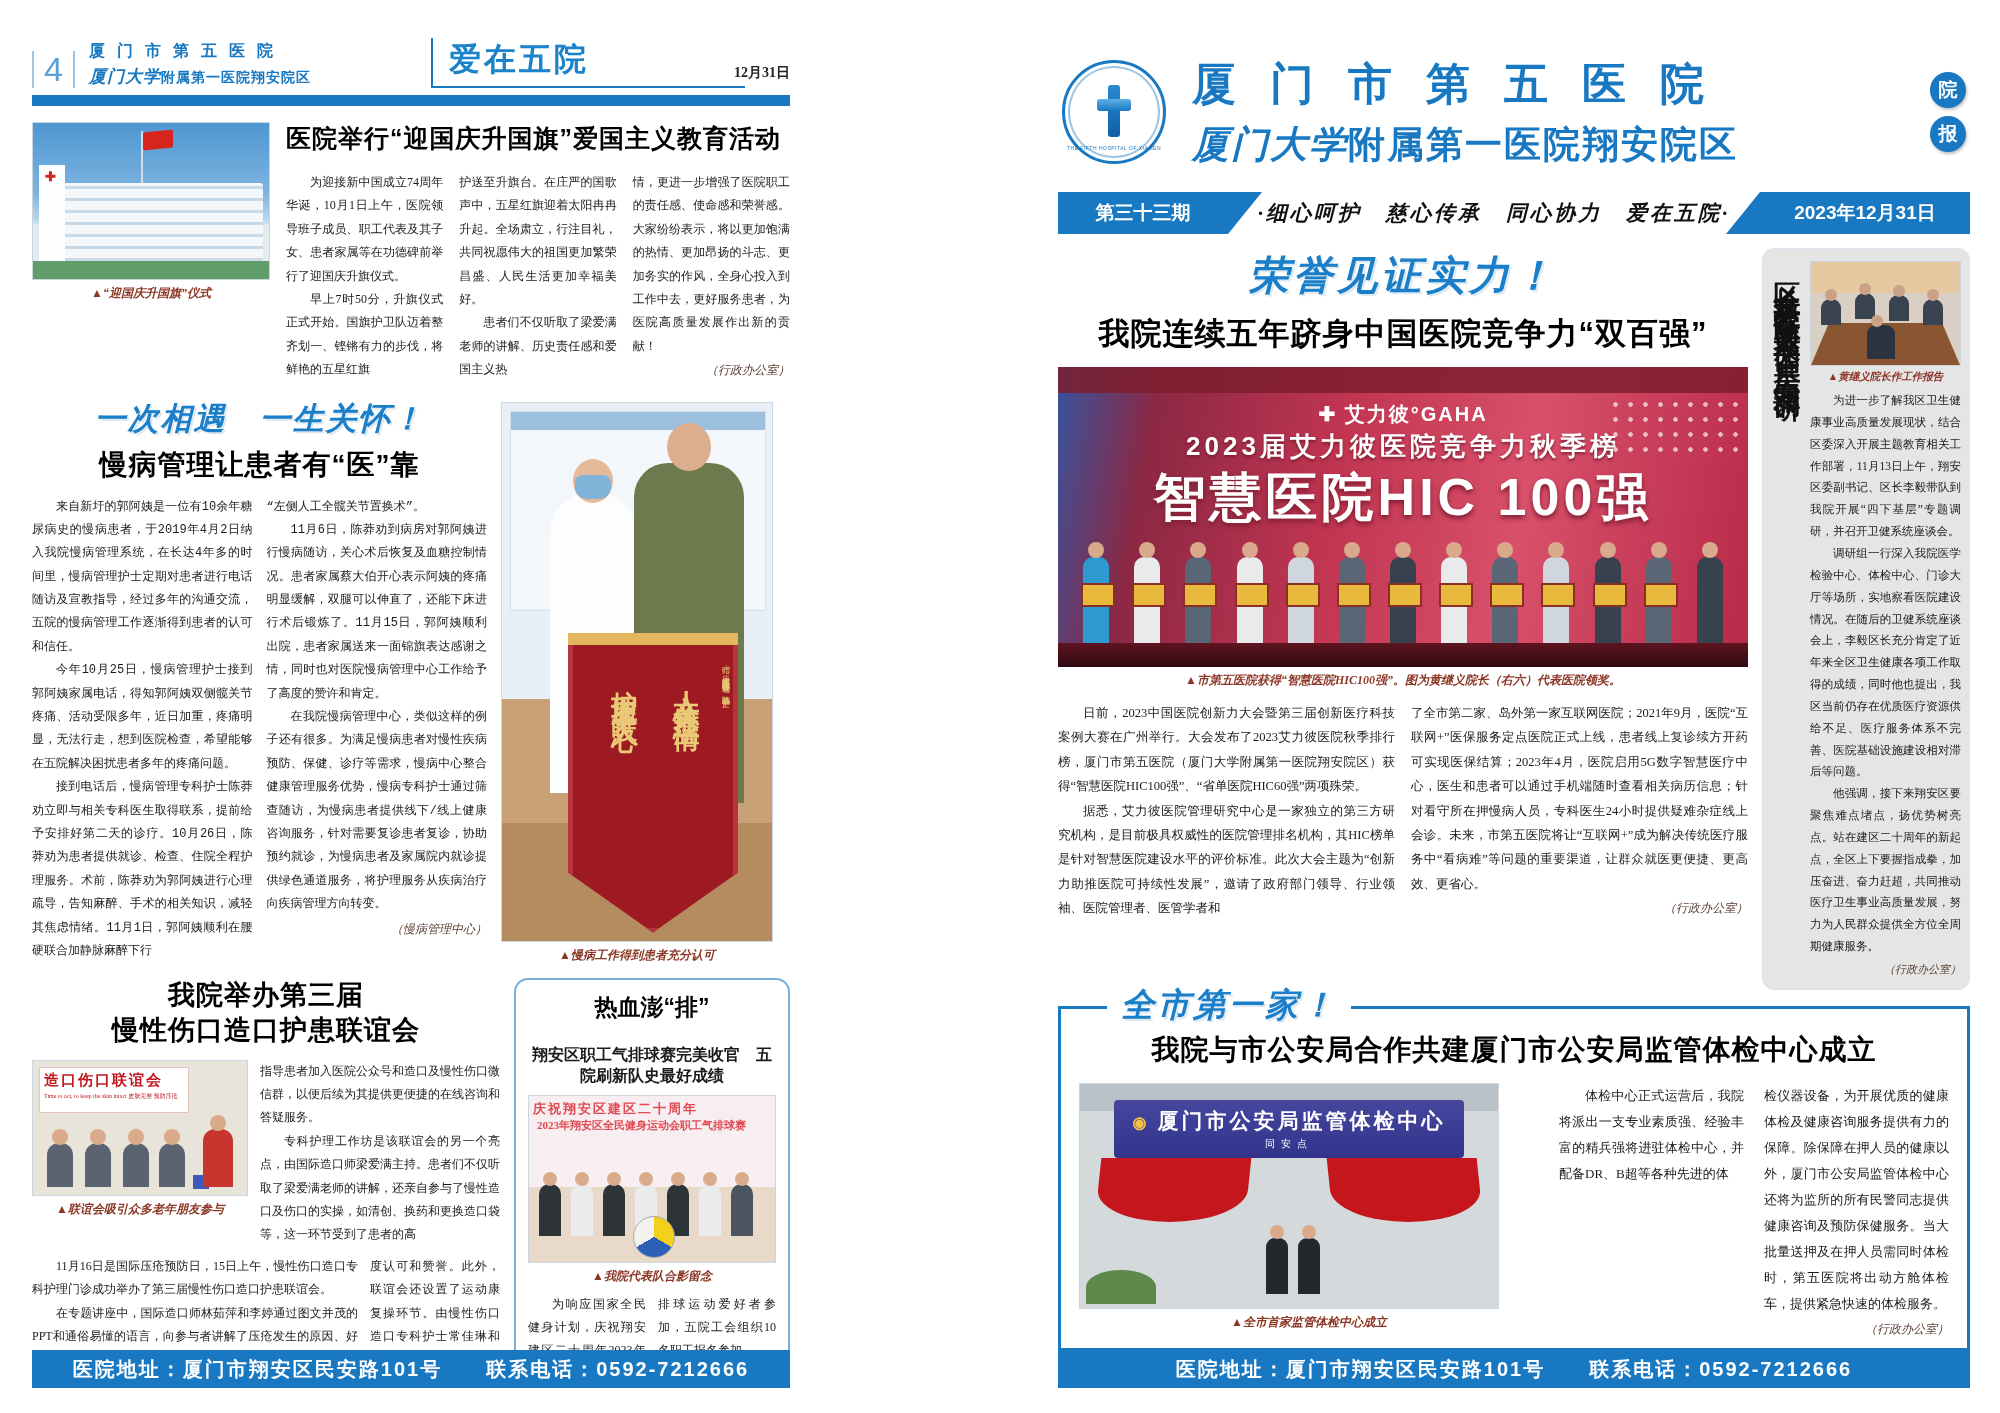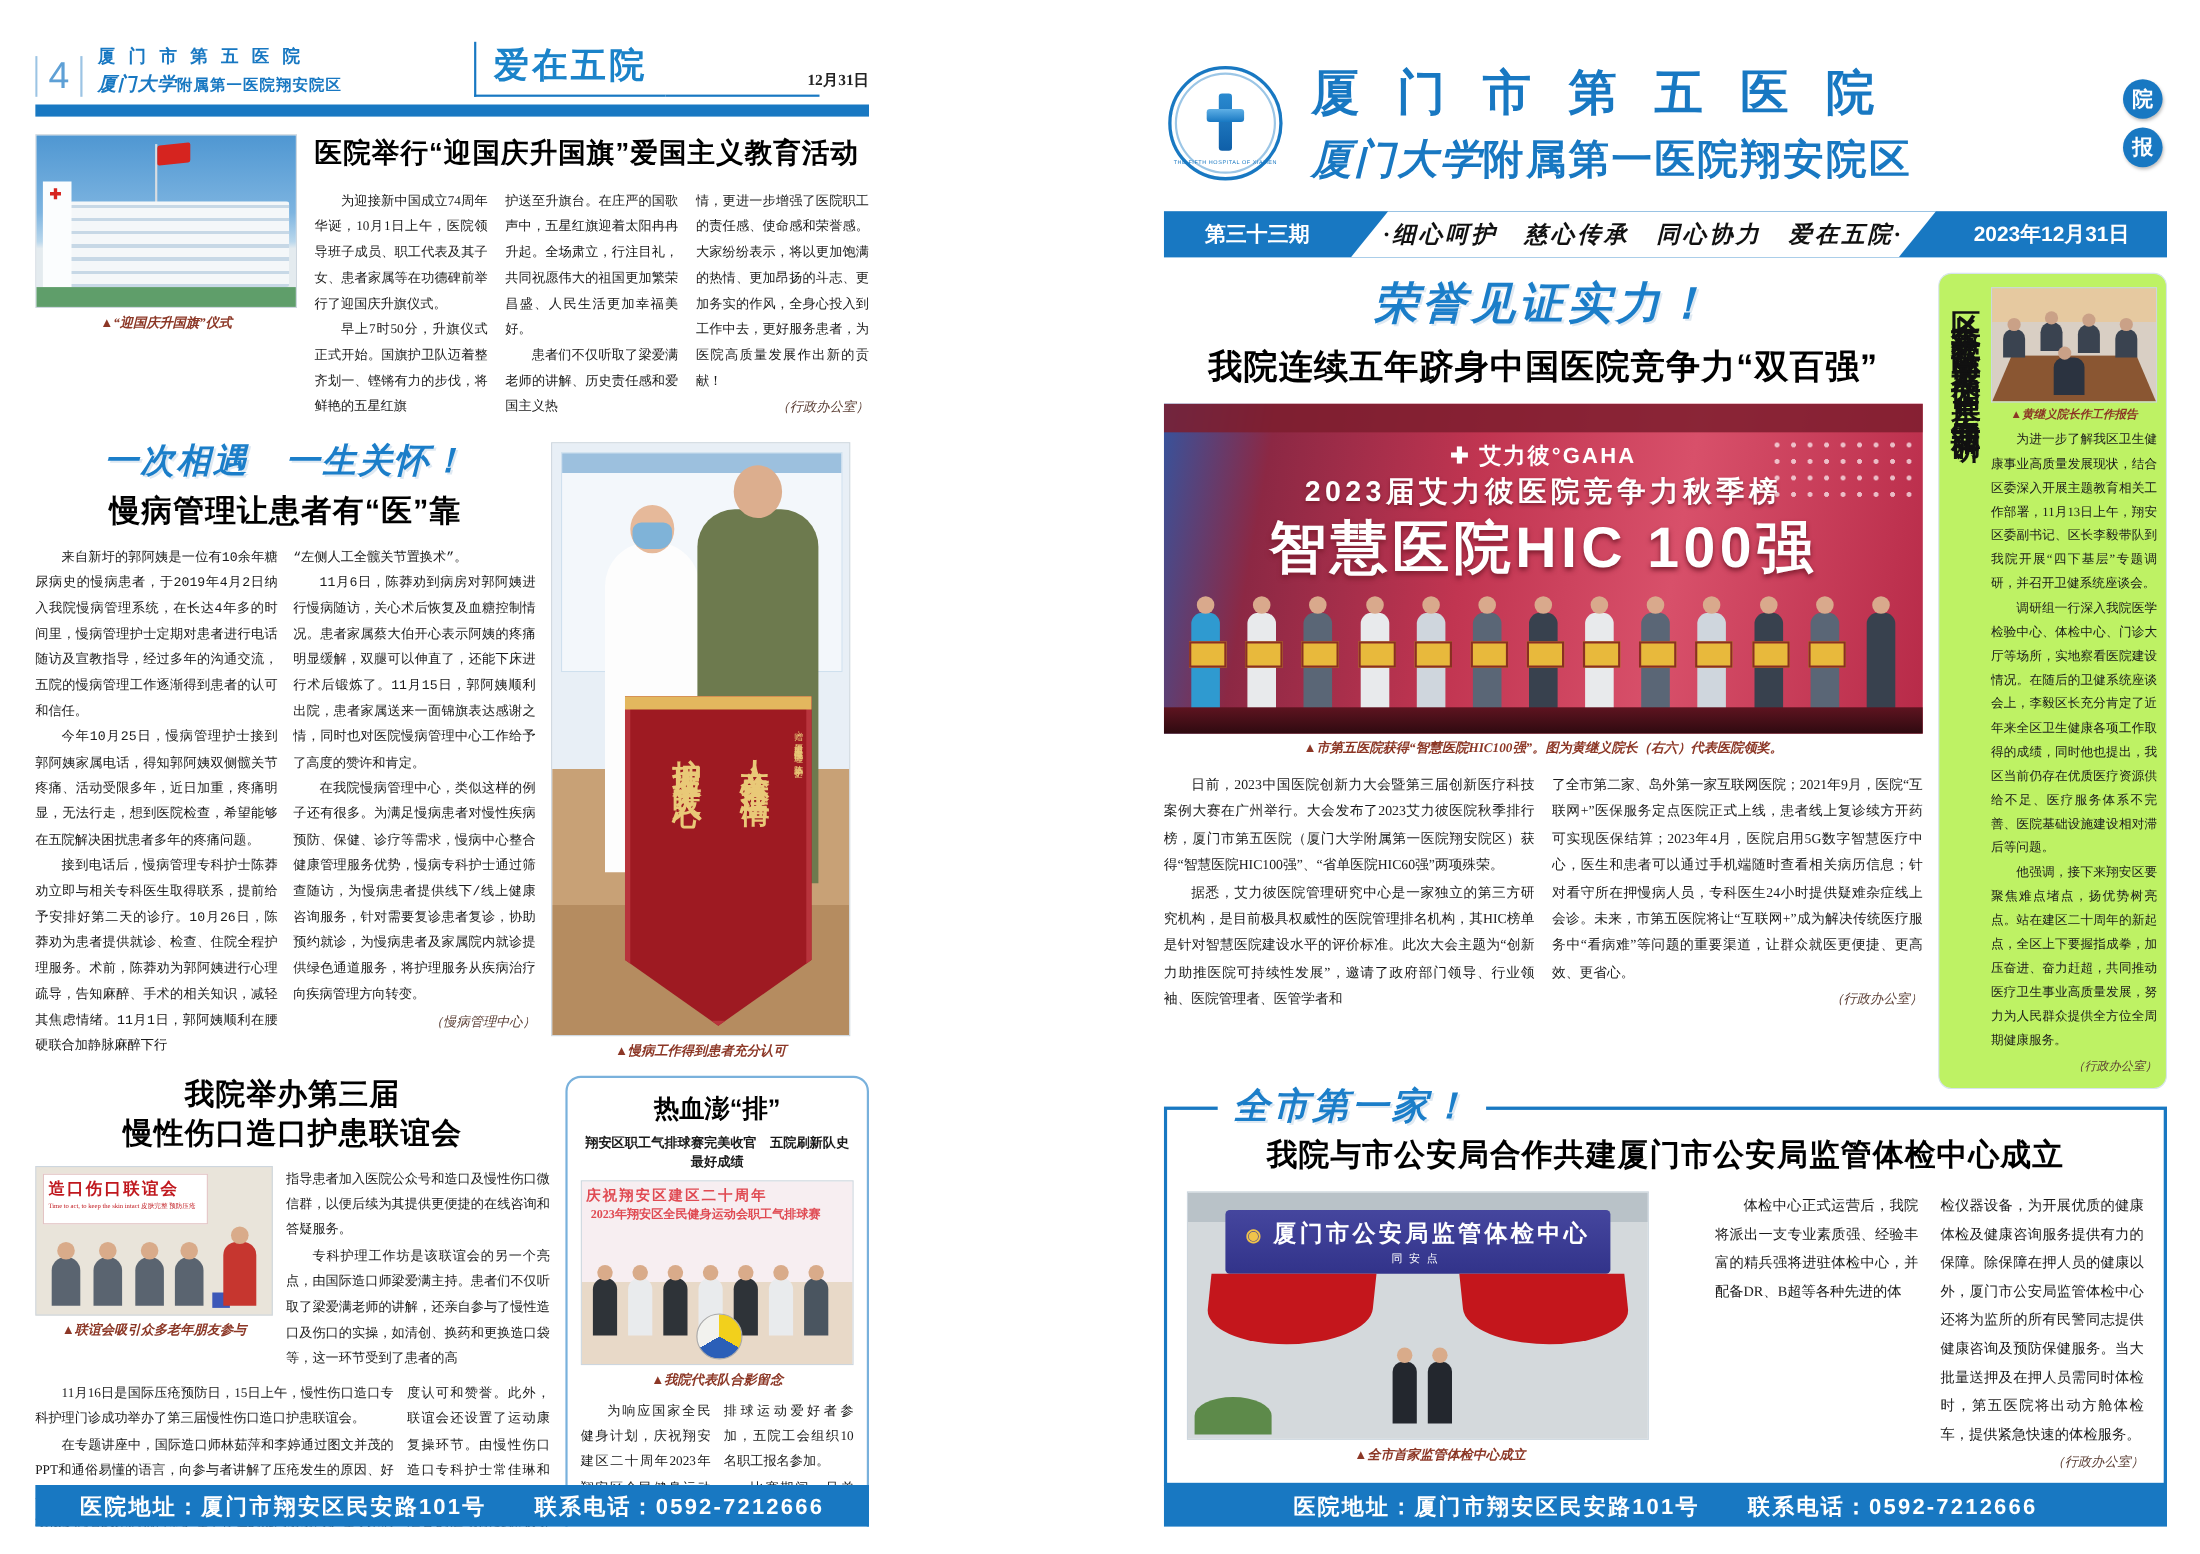--- a/index.html
+++ b/index.html
@@ -93,21 +93,21 @@
   .pw-red { position:absolute; right:14px; bottom:8px; width:30px; height:58px; background:#c6362f; border-radius:12px 12px 0 0; }
   .pw-red::before { content:""; position:absolute; left:7px; top:-14px; width:16px; height:16px; border-radius:50%; background:#d9ab8a; }
   .pw-stool { position:absolute; bottom:6px; width:16px; height:14px; background:#3d58b8; }
   .c-row1-text { flex:1; min-width:0; }
   .c-row2 { display:flex; gap:12px; margin-top:8px; }
   .c-row2 .colw { width:326px; flex:none; }
   .c-row2 .coln { flex:1; min-width:0; }
 
   .art-d { flex:1; border:2px solid #79b1dc; border-radius:14px; padding:12px 12px 8px 12px; background:#fff; }
   .d-title { font-size:23px; text-align:center; }
-  .d-subtitle { font-size:12px; font-weight:700; text-align:center; margin-top:8px; font-family:"Liberation Sans",sans-serif; }
+  .d-subtitle { font-size:16px; font-weight:700; text-align:center; margin-top:22px; font-family:"Liberation Sans",sans-serif; }
   .photo-vb { margin-top:8px; width:100%; height:168px; position:relative; overflow:hidden; border:1px solid #cdd6de;
     background:linear-gradient(180deg,#f7eef1 0 55%,#e8d9c8 55% 100%); }
   .vb-b1 { position:absolute; left:4px; top:4px; width:100%; color:#e04a52; font-weight:900; font-size:13px; letter-spacing:2px; font-family:"Liberation Sans",sans-serif; }
   .vb-b2 { position:absolute; left:8px; top:22px; width:100%; color:#e04a52; font-weight:900; font-size:11px; }
   .vb-person { position:absolute; bottom:26px; width:22px; height:52px; border-radius:10px 10px 0 0; }
   .vb-person::before { content:""; position:absolute; left:4px; top:-12px; width:14px; height:14px; border-radius:50%; background:#d9ab8a; }
   .vb-ball { position:absolute; left:104px; bottom:4px; width:42px; height:42px; border-radius:50%;
     background:conic-gradient(#f2d01c 0 120deg,#2b5fb8 0 240deg,#f2f2ee 0 360deg); border:1px solid #aaa; }
   .d-cols { display:flex; gap:12px; margin-top:8px; }
   .d-cols .col { flex:1; min-width:0; }
@@ -164,21 +164,21 @@
   .sp:nth-child(2n) { background:#e8eaec; } .sp:nth-child(3n) { background:#5a6676; }
   .sp:nth-child(5n) { background:#cfd6dd; } .sp:nth-child(7) { background:#23top2b38; }
   .sp:nth-child(1) { background:#2f9ad0; } .sp:nth-child(13)::after { display:none; }
 
   .rp-cols { display:flex; gap:16px; margin-top:12px; }
   .rp-cols .col { flex:1; min-width:0; }
   .rp-cols p, .sidebar-body p { font-size:12.5px; line-height:1.95; text-align:justify; text-indent:2em; }
   .rp-cols p.noindent, .sidebar-body p.noindent { text-indent:0; }
 
   
-  .sidebar { width:208px; flex:none; background:#bef264; border:1px solid #d7e3ee; border-radius:12px;
+  .sidebar { width:208px; flex:none; background:#e5e5e5; border:1px solid #d7e3ee; border-radius:12px;
     padding:12px 8px; display:flex; gap:8px; height:742px; }
   .sb-title { writing-mode:vertical-rl; font-family:"Liberation Sans",sans-serif; font-weight:900; color:#111;
     font-size:27px; letter-spacing:6px; line-height:1.15; flex:none; }
   .sb-content { flex:1; min-width:0; display:flex; flex-direction:column; }
   .photo-meeting { width:100%; height:118px; position:relative; overflow:hidden; border:1px solid #cdd6de;
     background:linear-gradient(180deg,#e6c9a0 0 30%,#d9cfc4 30% 100%); }
   .pm-table { position:absolute; left:0; bottom:0; width:100%; height:42px; background:#8a5632; clip-path:polygon(12% 0,88% 0,100% 100%,0 100%); }
   .pm-p { position:absolute; width:20px; height:26px; border-radius:9px 9px 0 0; background:#3a4350; }
   .pm-p::before { content:""; position:absolute; left:4px; top:-10px; width:12px; height:12px; border-radius:50%; background:#caa187; }
   .sidebar .caption { font-size:10.5px; margin-top:4px; }

